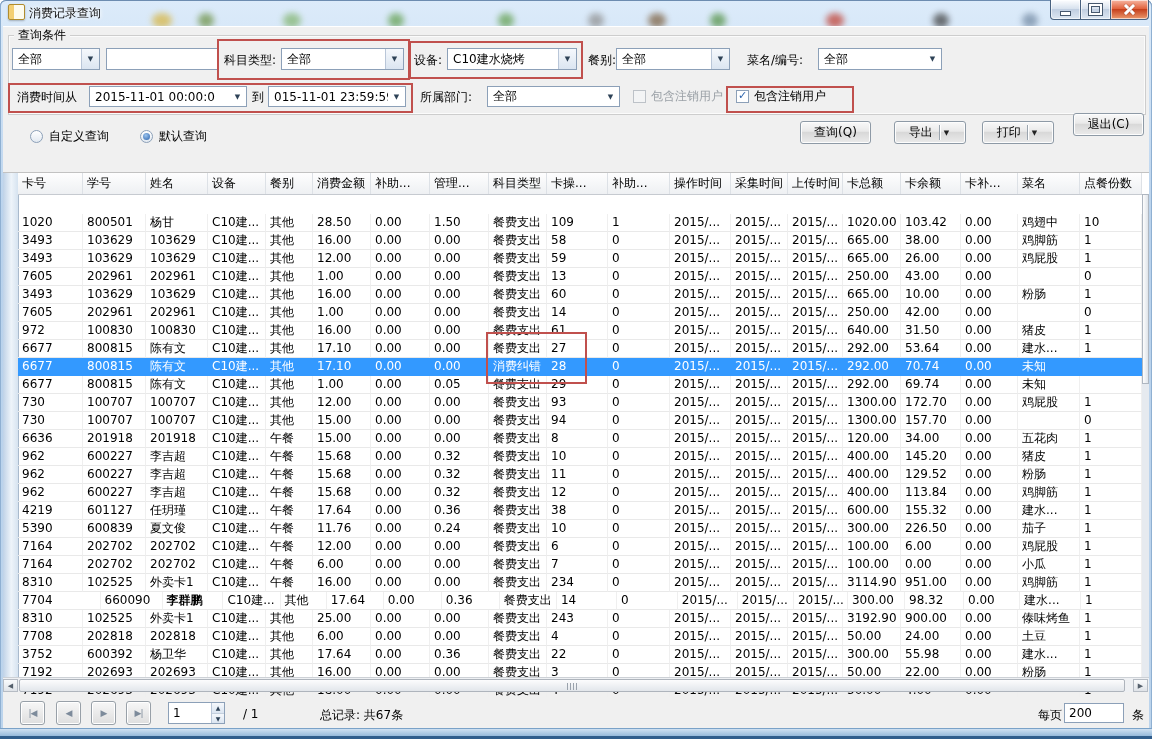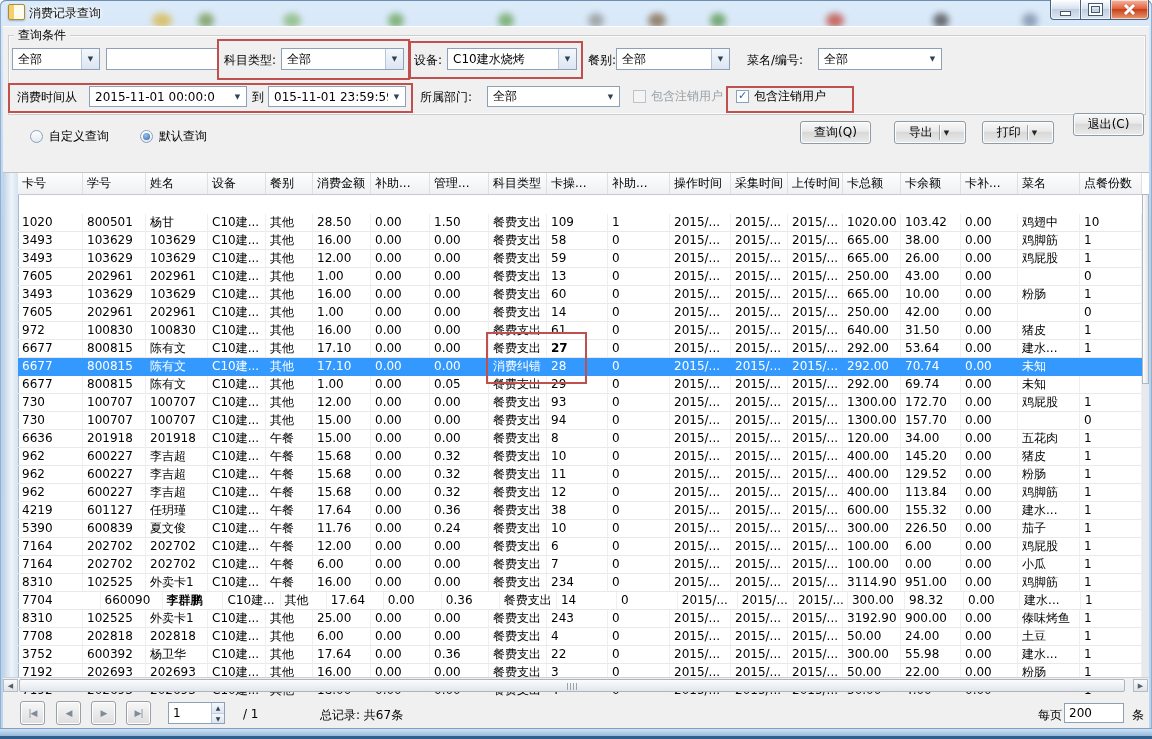--- a/index.html
+++ b/index.html
@@ -386,21 +386,21 @@
         <div class="grow">
           <div class="gcell" style="width: 65px;">6677</div>
           <div class="gcell" style="width: 63px;">800815</div>
           <div class="gcell" style="width: 62px;">陈有文</div>
           <div class="gcell" style="width: 58px;">C10建...</div>
           <div class="gcell" style="width: 47px;">其他</div>
           <div class="gcell" style="width: 58px;">17.10</div>
           <div class="gcell" style="width: 59px;">0.00</div>
           <div class="gcell" style="width: 59px;">0.00</div>
           <div class="gcell" style="width: 58px;">餐费支出</div>
-          <div class="gcell" style="width: 61px; font-weight: bold;">27</div>
+          <div class="gcell" style="width: 61px;">27</div>
           <div class="gcell" style="width: 62px;">0</div>
           <div class="gcell" style="width: 61px;">2015/...</div>
           <div class="gcell" style="width: 57px;">2015/...</div>
           <div class="gcell" style="width: 55px;">2015/...</div>
           <div class="gcell" style="width: 58px;">292.00</div>
           <div class="gcell" style="width: 60px;">53.64</div>
           <div class="gcell" style="width: 57px;">0.00</div>
           <div class="gcell" style="width: 62px;">建水...</div>
           <div class="gcell" style="width: 62px;">1</div>
         </div>

